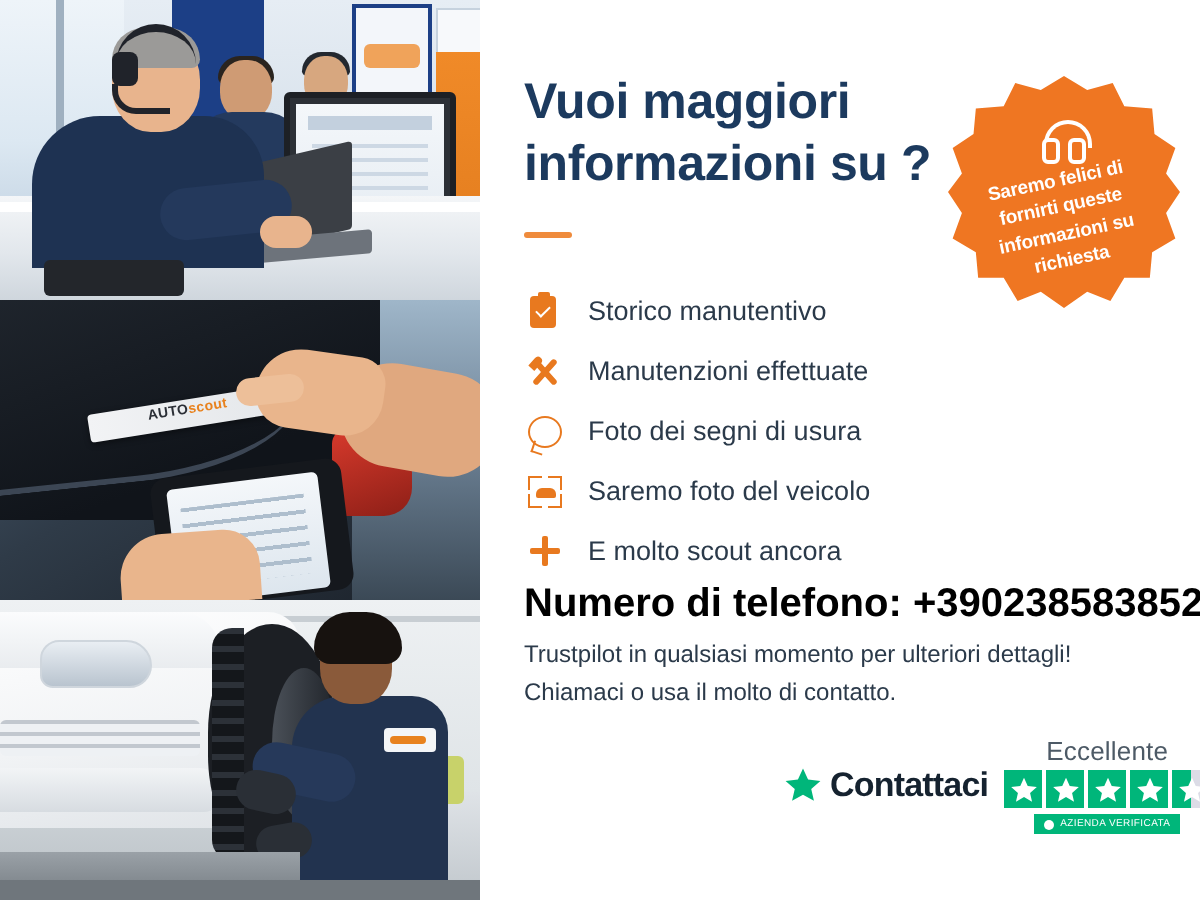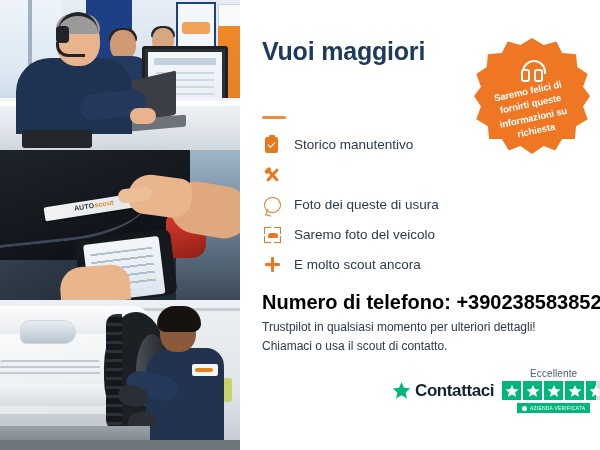--- a/index.html
+++ b/index.html
@@ -416,21 +416,21 @@
     font-size: 9.5px;
     font-weight: bold;
     line-height: 1.42;
     letter-spacing: -0.1px;
   }
 
   
   .features {
     position: absolute;
     left: 22px;
-    top: 130px;
+    top: 141px;
     width: 300px;
   }
   .feature {
     display: flex;
     align-items: center;
     height: 30px;
   }
   .feature-icon {
     position: relative;
     width: 22px;
@@ -535,21 +535,21 @@
   .tp-logo { display: flex; align-items: center; margin-right: 8px; }
   .tp-star-logo { width: 19px; height: 19px; margin-right: 4px; }
   .tp-name {
     font-size: 17px;
     font-weight: bold;
     color: #15222f;
     letter-spacing: -0.4px;
   }
   .tp-rating { display: flex; flex-direction: column; align-items: center; }
   .tp-excellent {
-    font-size: 10px;
+    font-size: 13px;
     color: #4d5a66;
     margin-bottom: 2px;
     letter-spacing: .1px;
   }
   .tp-stars { display: flex; gap: 2px; }
   .tp-star-box {
     width: 19px; height: 19px;
     background: #00b67a;
     display: flex; align-items: center; justify-content: center;
   }
@@ -660,20 +660,21 @@
       <div class="lift"></div>
       <div class="lift2"></div>
     </div>
 
   </div>
 
   <div class="content">
 
     <div class="heading">
       <div>Vuoi maggiori</div>
+      <div>informazioni su ?</div>
     </div>
     <div class="heading-rule"></div>
 
     <div class="badge">
       <div class="badge-shape"></div>
       <div class="badge-icon">
         <span class="band"></span>
         <span class="ear-l"></span>
         <span class="ear-r"></span>
       </div>
@@ -690,27 +691,28 @@
       </div>
 
       <div class="feature">
         <span class="feature-icon">
           <span class="ic-tools">
               <span></span>
               <span></span>
               <span></span>
             </span>
         </span>
+        <span class="feature-label">Manutenzioni effettuate</span>
       </div>
 
       <div class="feature">
         <span class="feature-icon">
           <span class="ic-bubble"></span>
         </span>
-        <span class="feature-label">Foto dei queste di usura</span>
+        <span class="feature-label">Foto dei segni di usura</span>
       </div>
 
       <div class="feature">
         <span class="feature-icon">
           <span class="ic-frame">
               <i></i>
               <i></i>
               <i></i>
               <i></i>
               <b></b>
@@ -725,21 +727,21 @@
         </span>
         <span class="feature-label">E molto scout ancora</span>
       </div>
 
     </div>
 
     <div class="phone-line">Numero di telefono: +390238583852</div>
 
     <div class="contact-text">
       <div>Trustpilot in qualsiasi momento per ulteriori dettagli!</div>
-      <div>Chiamaci o usa il scout di contatto.</div>
+      <div>Chiamaci o usa il molto di contatto.</div>
     </div>
 
     <div class="trustpilot">
       <div class="tp-logo">
         <svg class="tp-star-logo" viewBox="0 0 24 24">
           <polygon points="12,1.5 15.2,8.6 23,9.4 17.2,14.5 18.9,22 12,18.1 5.1,22 6.8,14.5 1,9.4 8.8,8.6" fill="#00b67a"></polygon>
         </svg>
         <span class="tp-name">Contattaci</span>
       </div>
       <div class="tp-rating">

